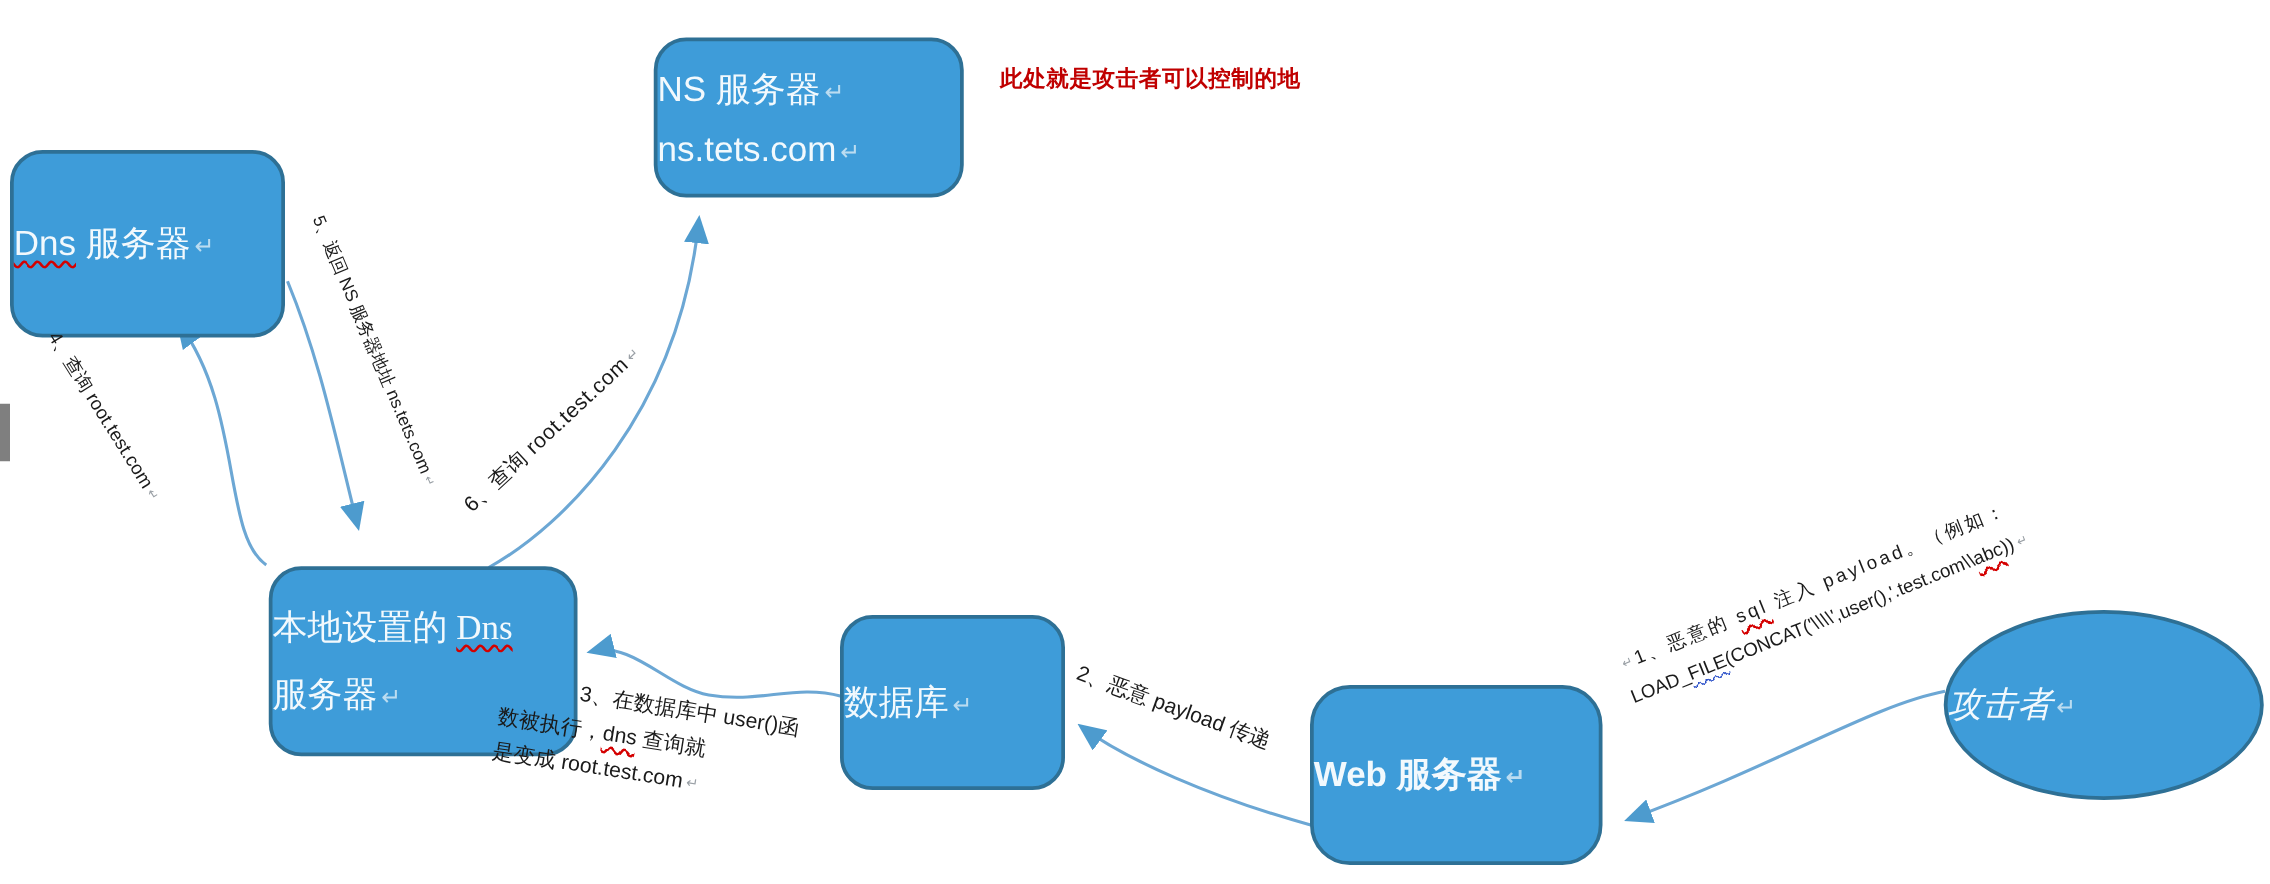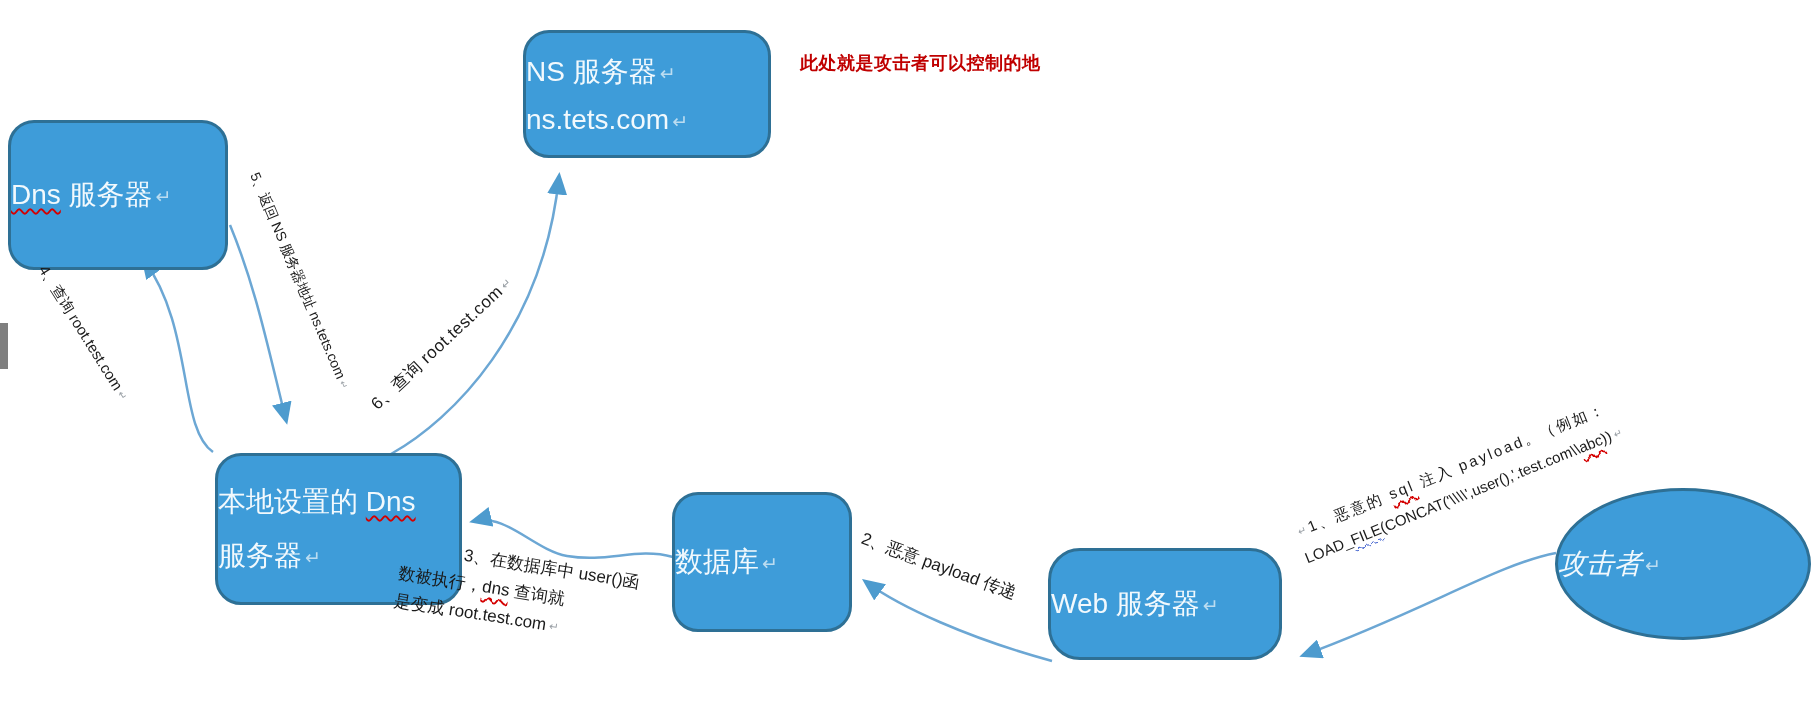--- a/index.html
+++ b/index.html
@@ -59,30 +59,30 @@
 
   <div class="node rect" style="left:8px;top:76px;width:220px;height:150px;margin-top:44px;">
     <div class="line"><span class="wavy-red">Dns</span><span> 服务器</span><span class="ret">↵</span></div>
   </div>
 
   <div class="node rect" style="left:523px;top:30px;width:248px;height:128px;gap:13px;">
     <div class="line"><span>NS 服务器</span><span class="ret">↵</span></div>
     <div class="line"><span>ns.tets.com</span><span class="ret">↵</span></div>
   </div>
 
-  <div class="node rect" style="left:215px;top:453px;width:247px;height:152px;gap:16px;">
+  <div class="node rect" style="left:215px;top:453px;width:247px;height:152px;gap:16px;font-family:Liberation Serif, serif;">
     <div class="line"><span>本地设置的 </span><span class="wavy-red">Dns</span></div>
     <div class="line"><span>服务器</span><span class="ret">↵</span></div>
   </div>
 
   <div class="node rect" style="left:672px;top:492px;width:180px;height:140px;">
     <div class="line"><span>数据库</span><span class="ret">↵</span></div>
   </div>
 
-  <div class="node rect" style="left:1048px;top:548px;width:234px;height:112px;border-radius:32px;">
+  <div class="node rect" style="left:1048px;top:548px;width:234px;height:144px;border-radius:32px;font-weight:bold;">
     <div class="line"><span>Web 服务器</span><span class="ret">↵</span></div>
   </div>
 
   <div class="node ellipse" style="left:1555px;top:488px;width:256px;height:152px;">
     <div class="line"><span>攻击者</span><span class="ret">↵</span></div>
   </div>
 
   <div id="annotation">
     <div>此处就是攻击者可以控制的地</div>
   </div>

